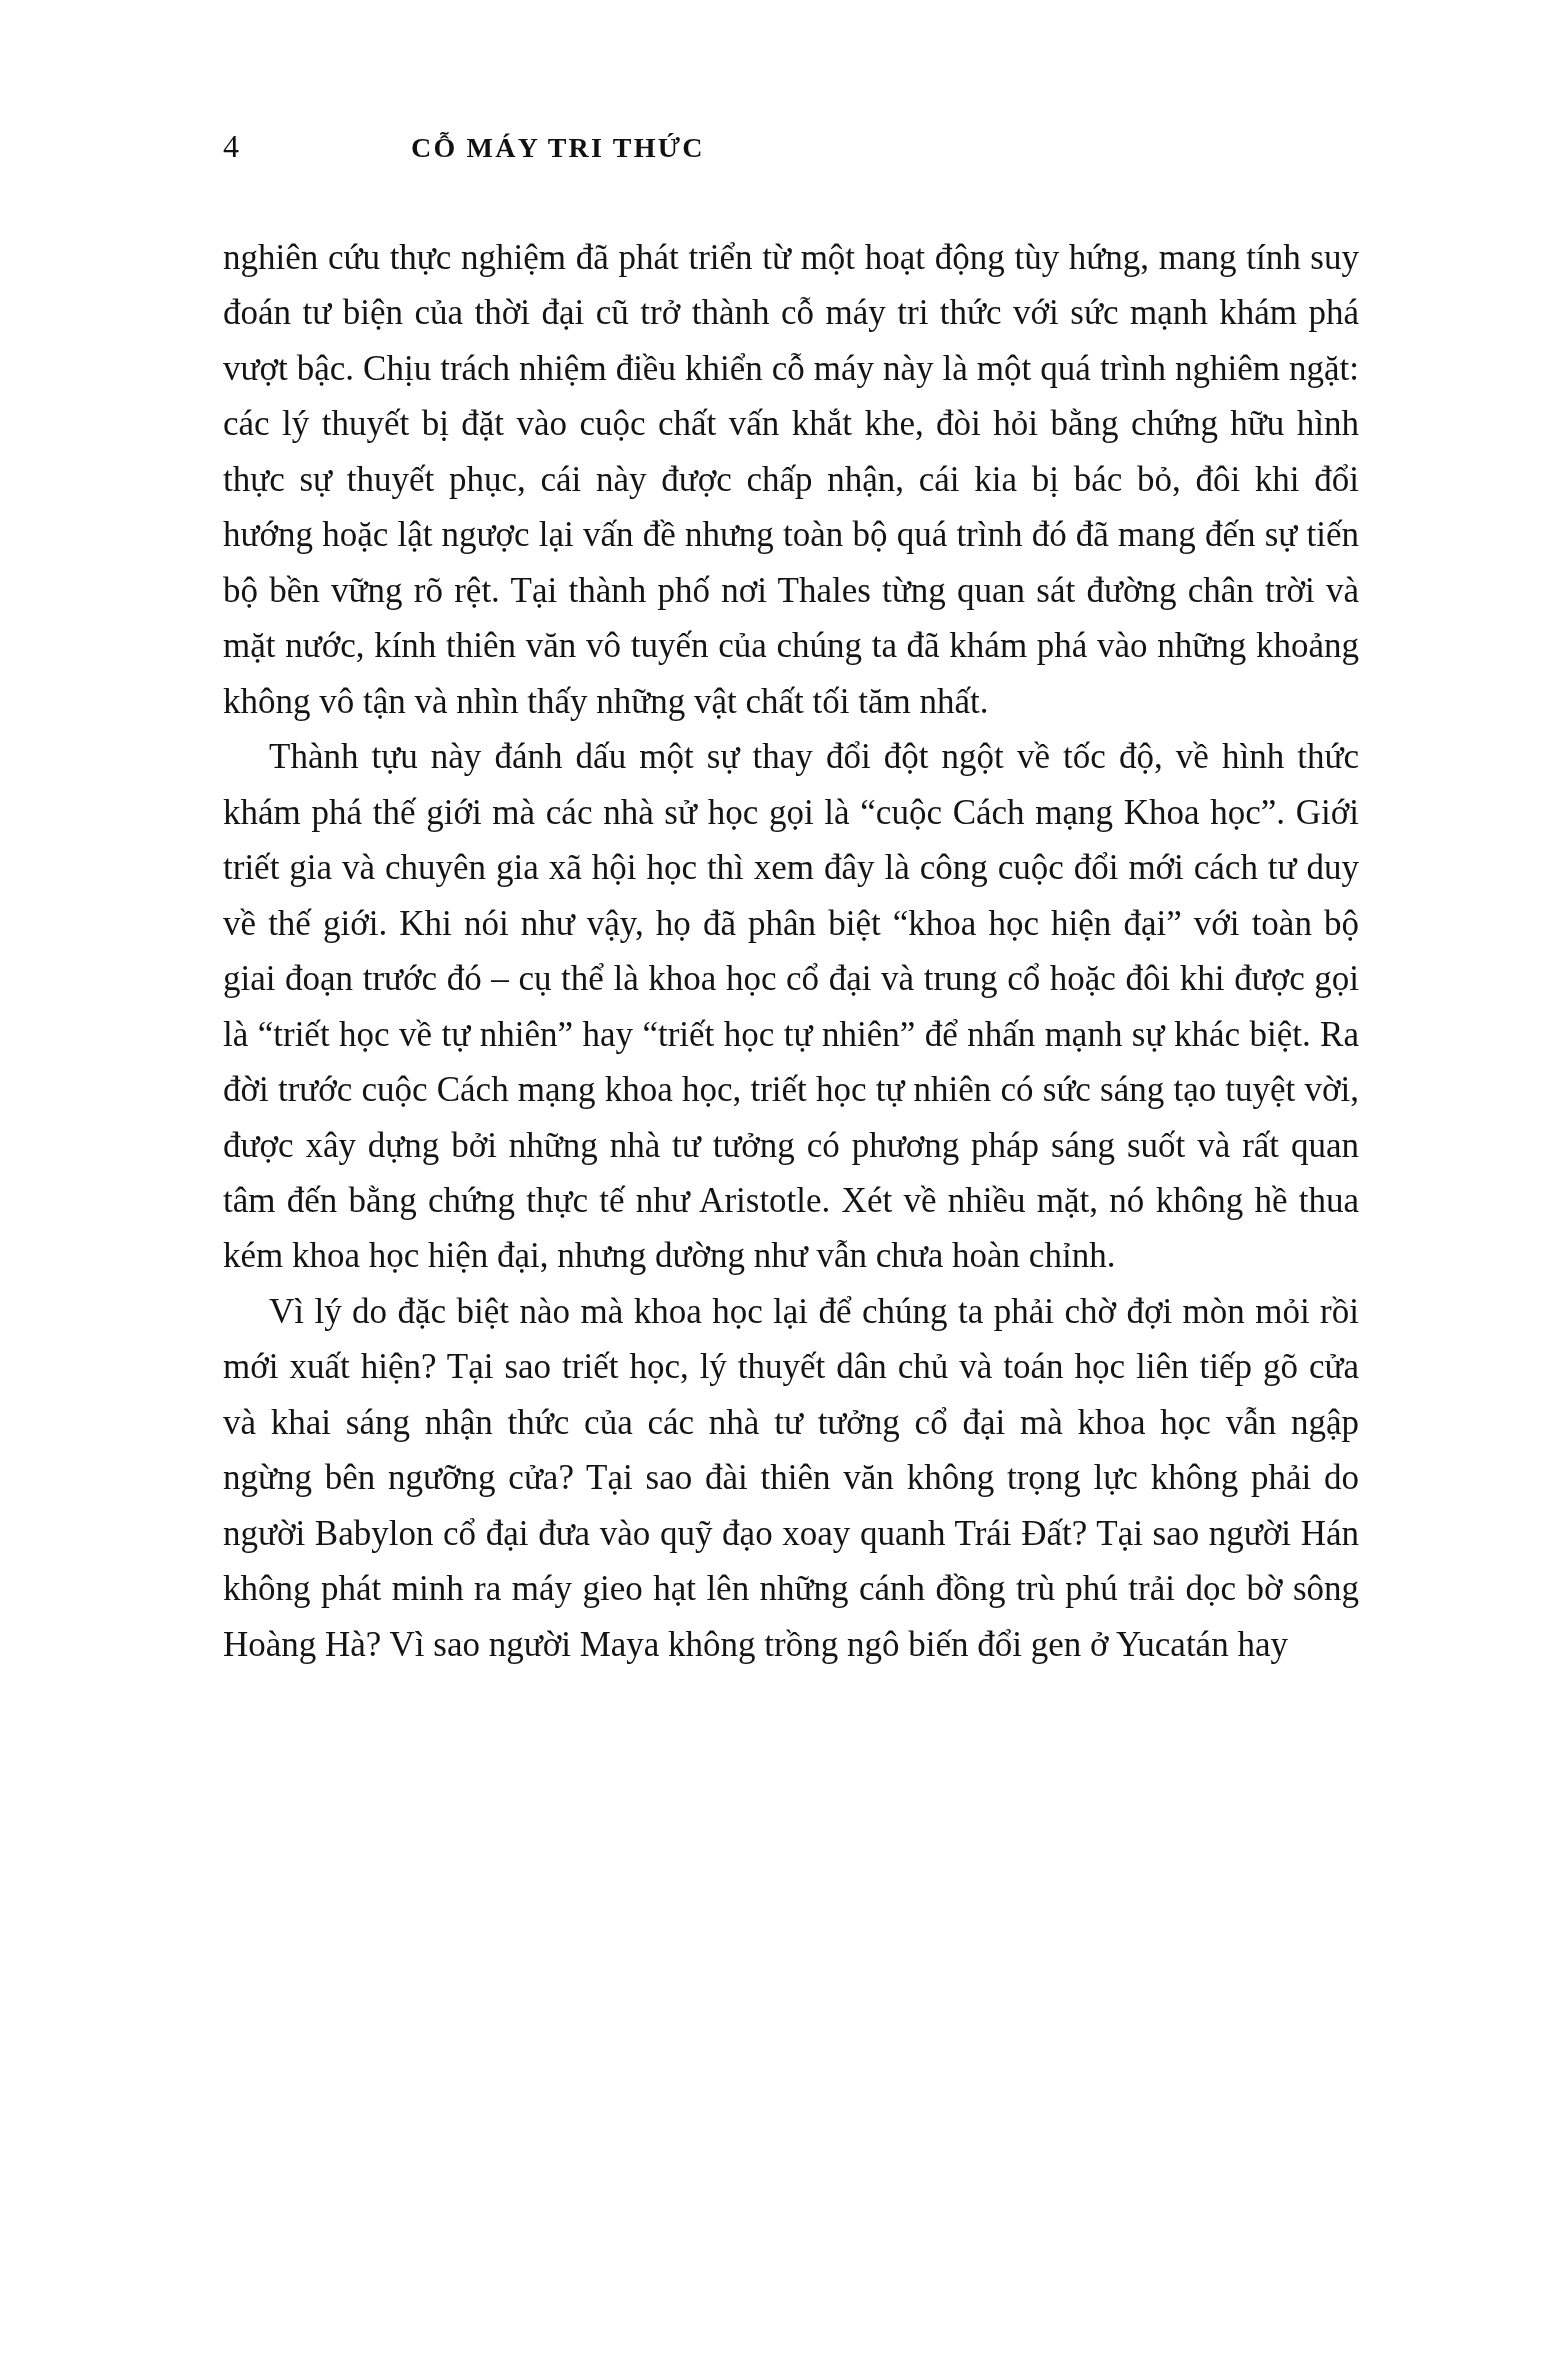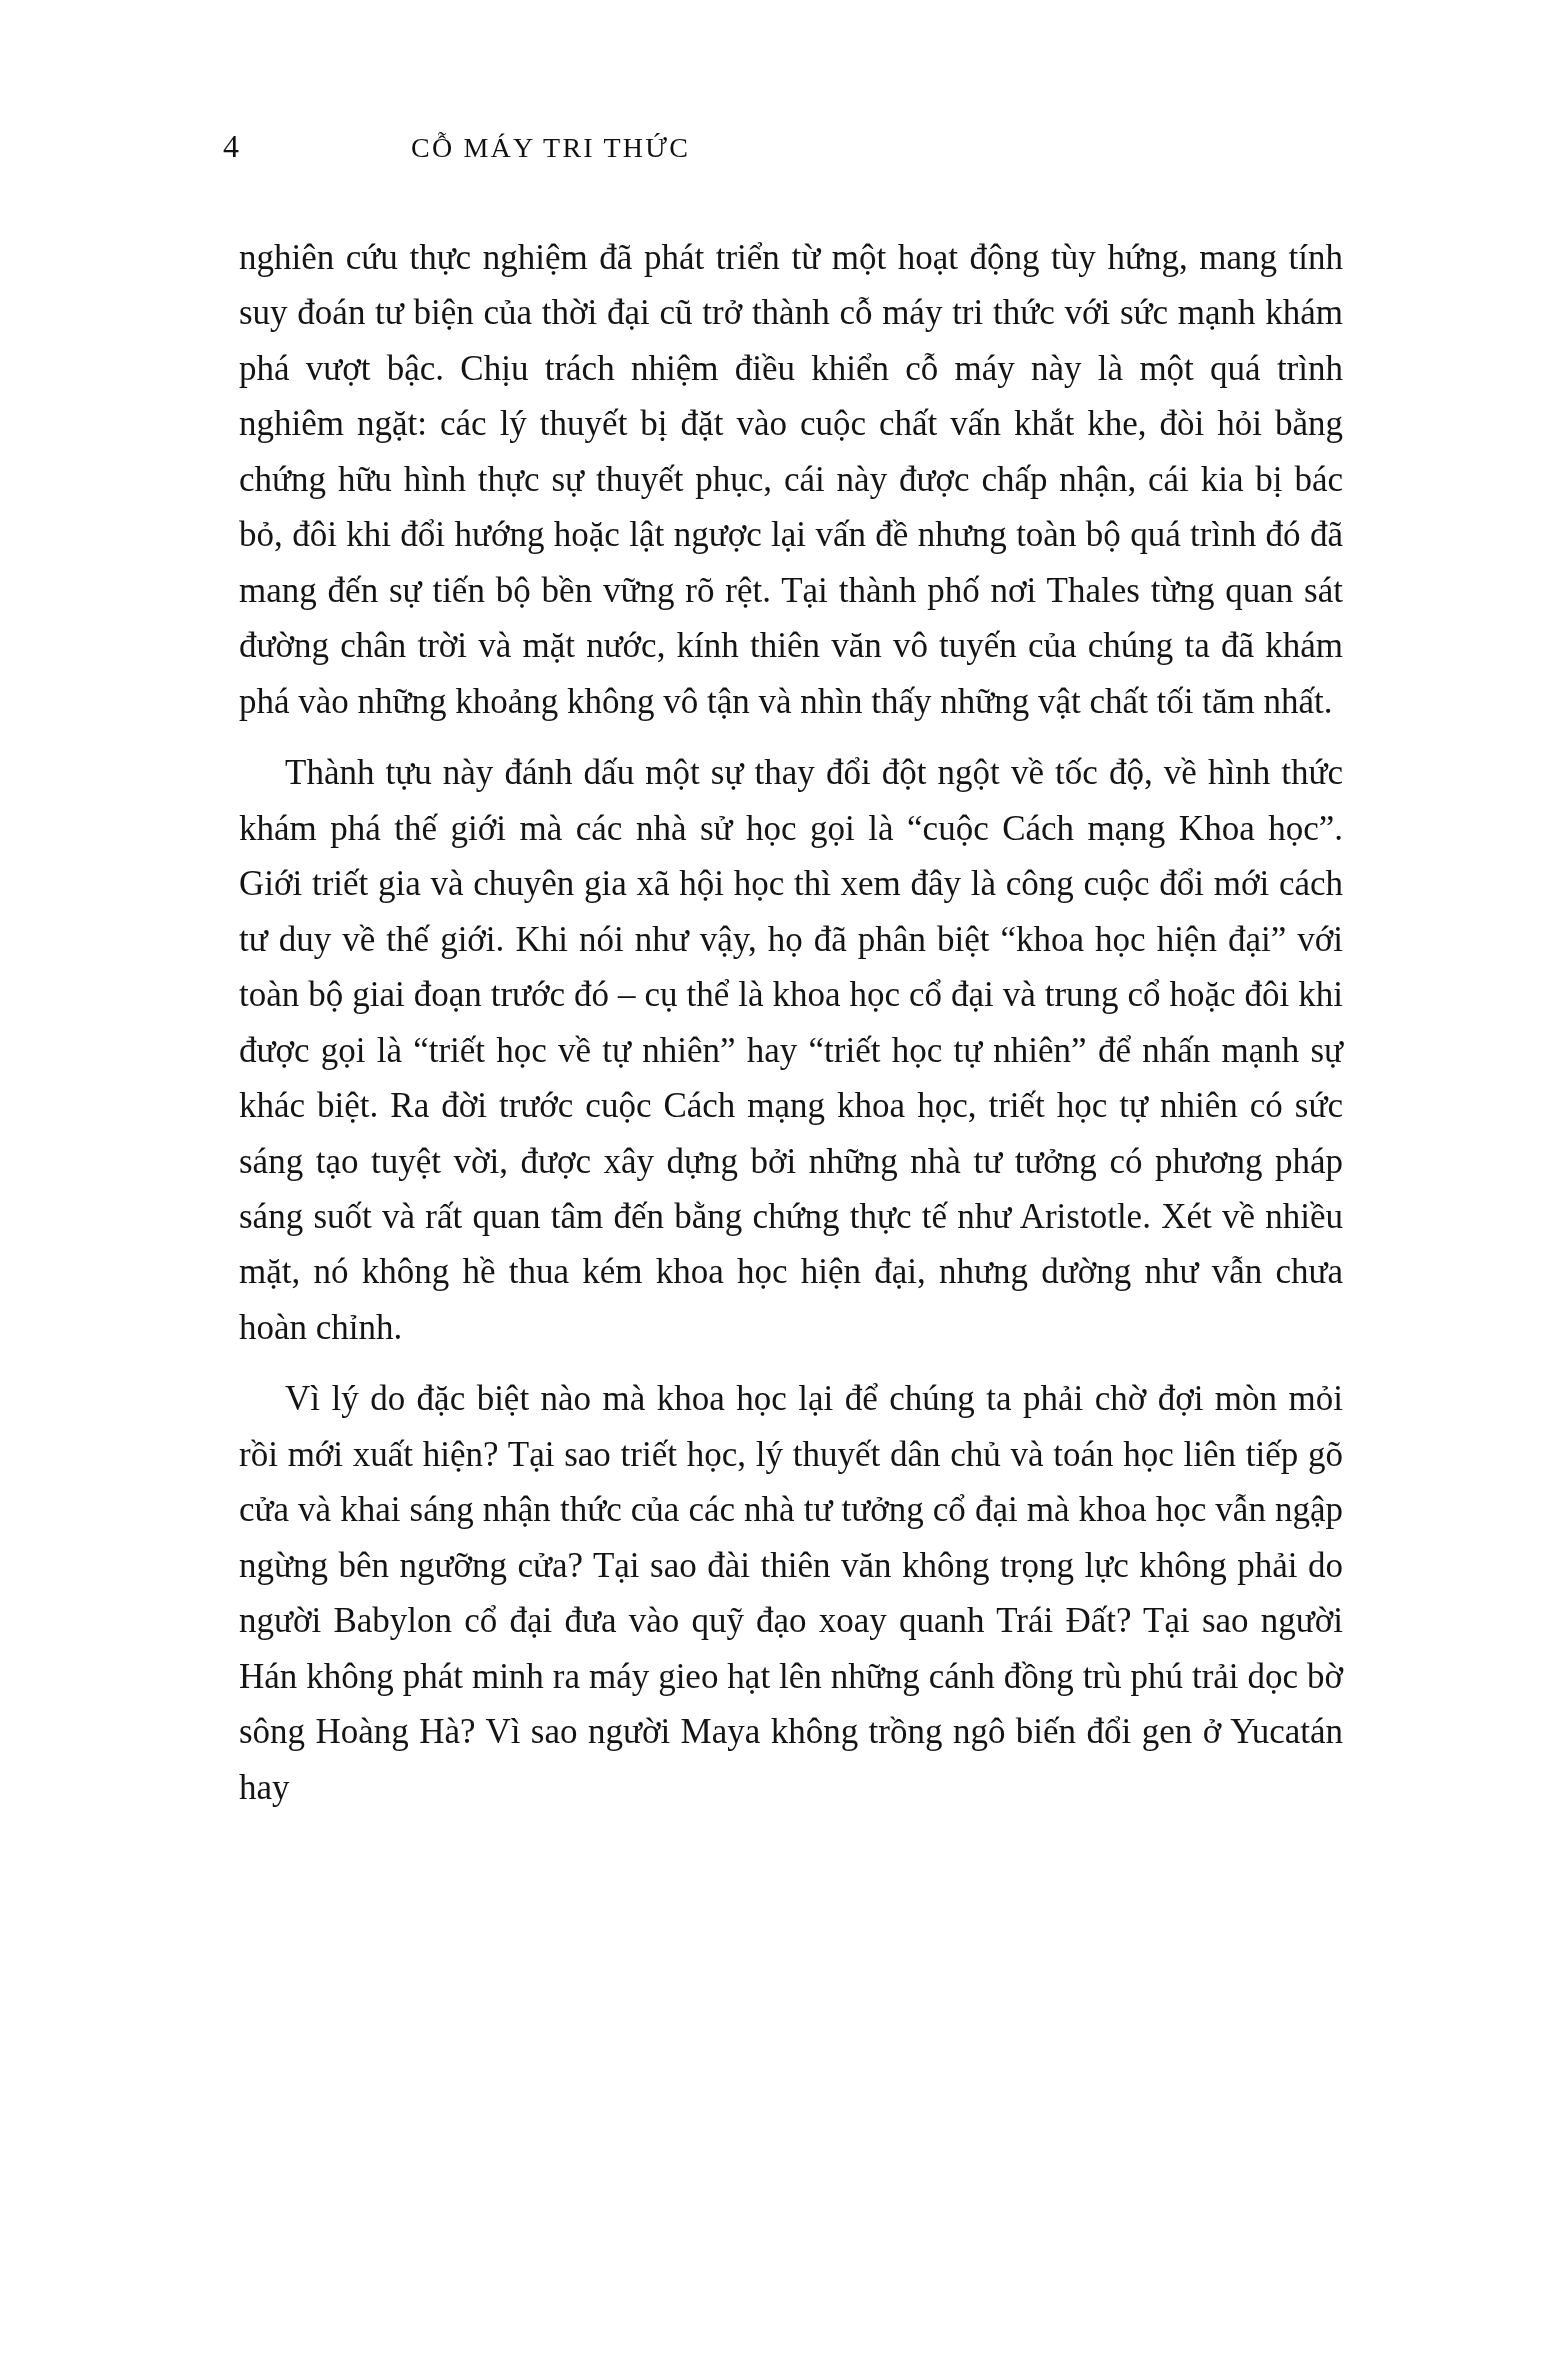--- a/index.html
+++ b/index.html
@@ -35,31 +35,32 @@
     letter-spacing: 0.4px;
     width: 188px;
     flex: 0 0 188px;
     color: #111;
   }
   .head-title {
     font-size: 28px;
     letter-spacing: 2.2px;
     color: #111;
     white-space: nowrap;
+    font-weight: bold;
   }
   .body-text {
     font-size: 35px;
     line-height: 1.585;
     text-align: justify;
     text-justify: inter-word;
     color: #141414;
     -webkit-font-smoothing: antialiased;
   }
   .body-text p {
-    margin: 16px;
+    margin: 0;
   }
   .body-text p.indent {
     text-indent: 46px;
   }
   .body-text p + p {
     margin-top: 0;
     font-family: Liberation Serif, serif;
   }
 </style>
 </head>

